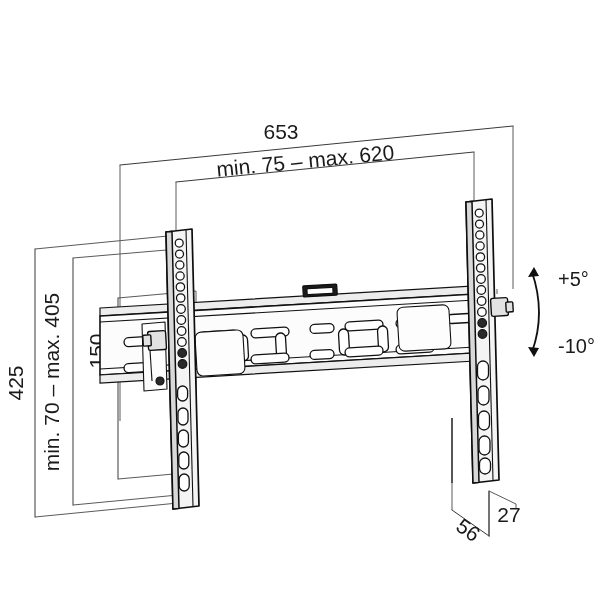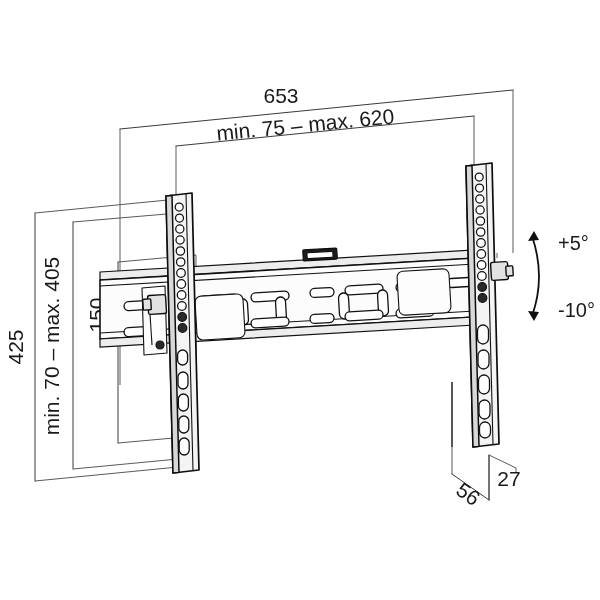--- a/index.html
+++ b/index.html
@@ -12,20 +12,21 @@
     width: 600px;
     height: 600px;
     overflow: hidden;
     font-family: "Liberation Sans", sans-serif;
   }
   #drawing-root {
     position: relative;
     width: 600px;
     height: 536px;
     background: #ffffff;
+    margin-top: 36px;
   }
   svg.drawing {
     display: block;
     width: 600px;
     height: 600px;
   }
   .dim-line {
     fill: none;
     stroke: #3a3a3a;
     stroke-width: 1;

